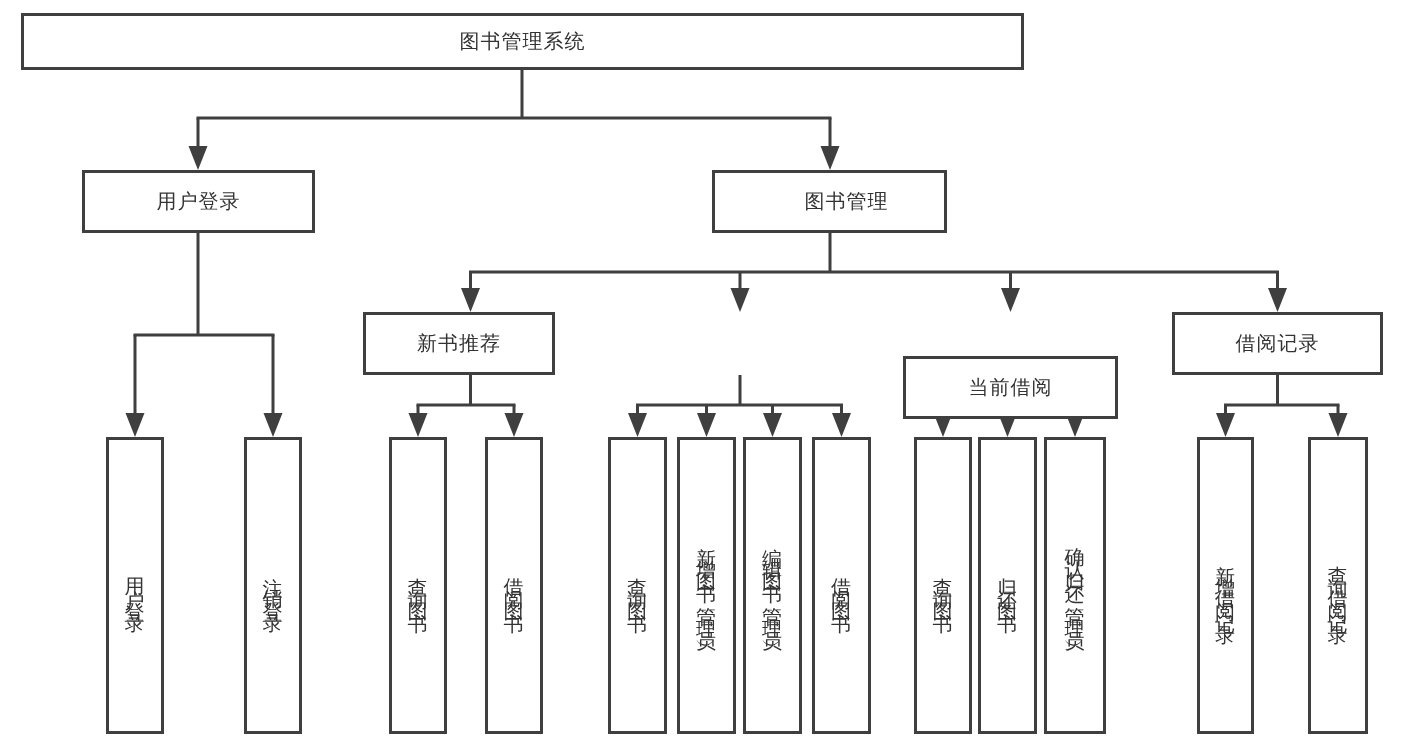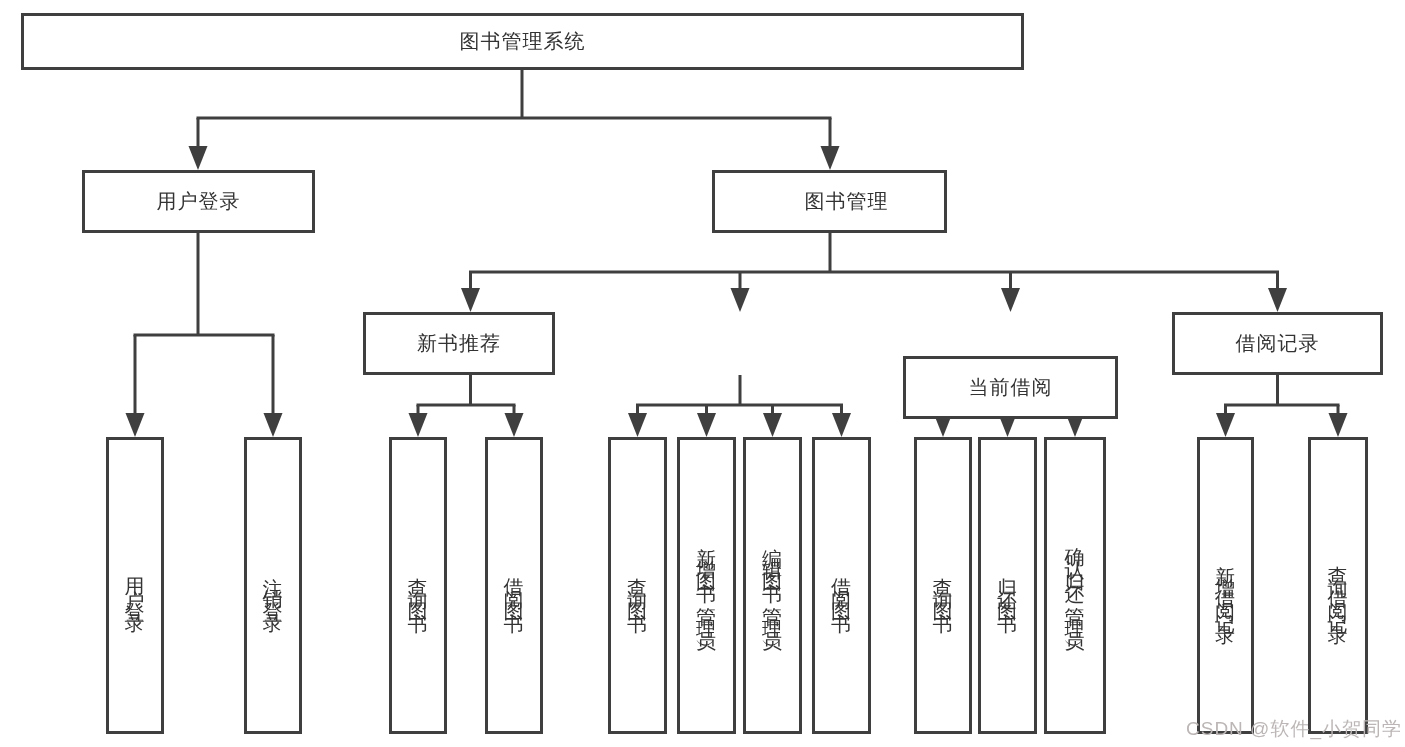--- a/index.html
+++ b/index.html
@@ -213,15 +213,14 @@
   <div class="box leaf lf11">
     <span>确认归还（管理员）</span>
   </div>
   <div class="box leaf lf12">
     <span>新增借阅记录</span>
   </div>
   <div class="box leaf lf13">
     <span>查询借阅记录</span>
   </div>
 
-  <div class="watermark">CSDN @软件_小贺同学</div>
 
 </div>
 
 </body></html>

